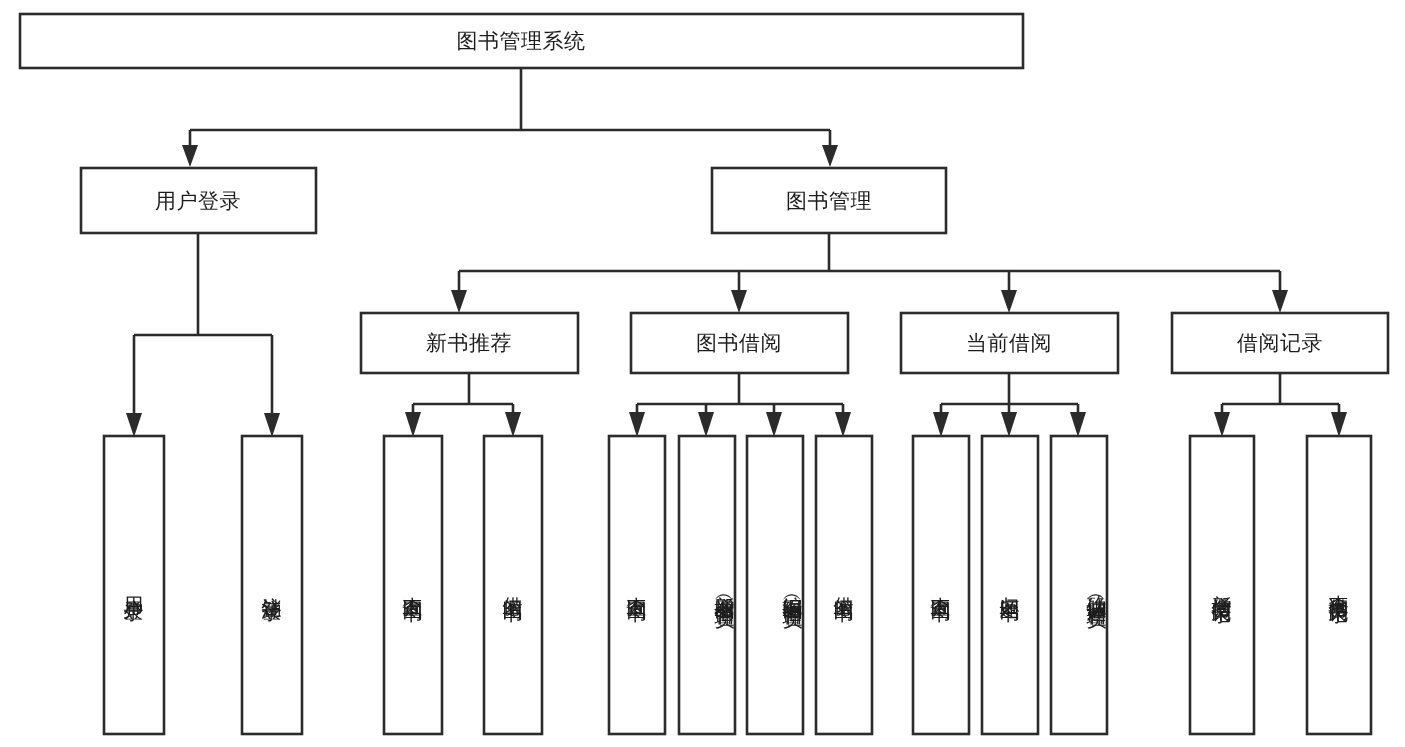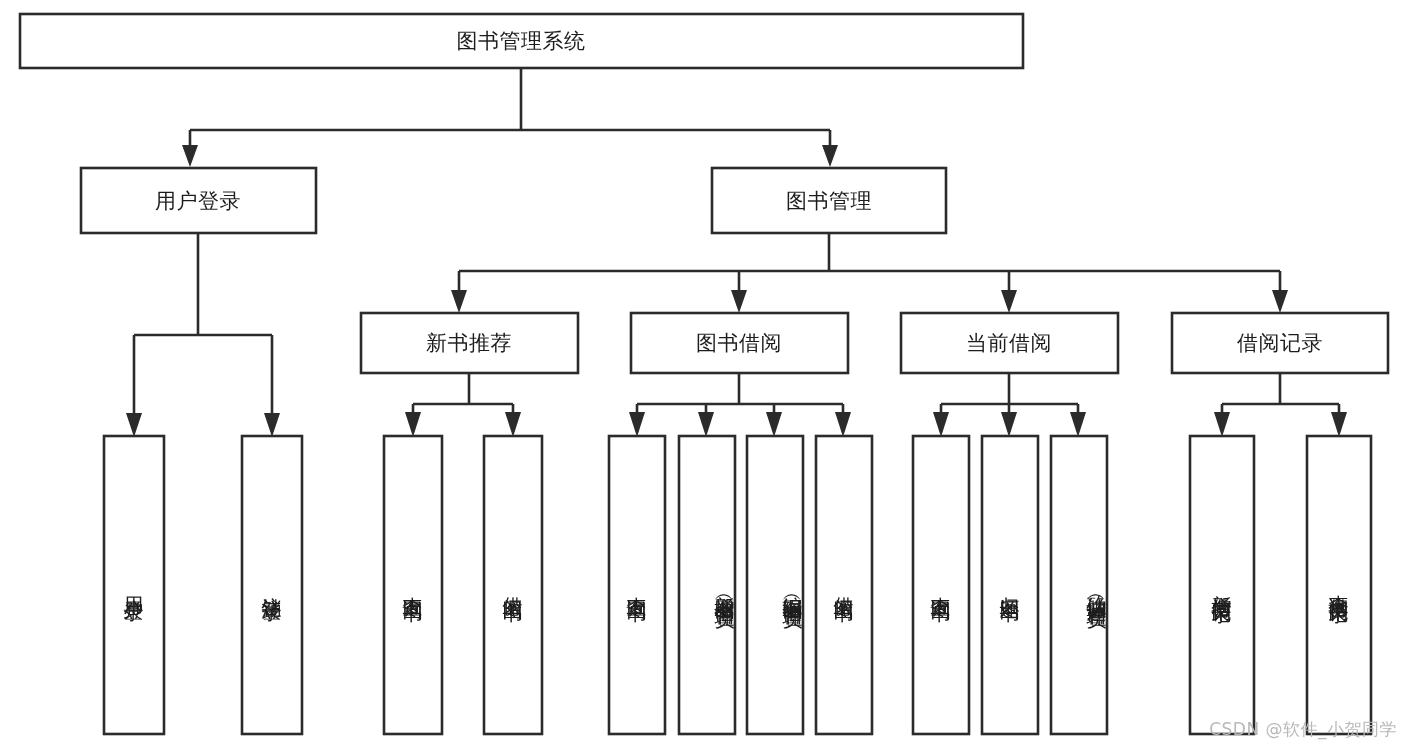--- a/index.html
+++ b/index.html
@@ -216,15 +216,14 @@
   <div class="leaf-label" style="left:747px; top:436px; width:56px; height:298px; align-items:flex-start; padding-top:8px; box-sizing:border-box;">编辑图书（管理员）</div>
   <div class="leaf-label" style="left:816px; top:436px; width:56px; height:298px;">借阅图书</div>
 
   <div class="leaf-label" style="left:913px; top:436px; width:56px; height:298px;">查询图书</div>
   <div class="leaf-label" style="left:982px; top:436px; width:56px; height:298px;">归还图书</div>
   <div class="leaf-label" style="left:1051px; top:436px; width:56px; height:298px; align-items:flex-start; padding-top:8px; box-sizing:border-box;">确认归还（管理员）</div>
 
   <div class="leaf-label" style="left:1190px; top:436px; width:64px; height:298px;">新增借阅记录</div>
   <div class="leaf-label" style="left:1307px; top:436px; width:64px; height:298px;">查询借阅记录</div>
 
-  <div class="watermark">CSDN @软件_小贺同学</div>
 
 </div>
 
 </body></html>

